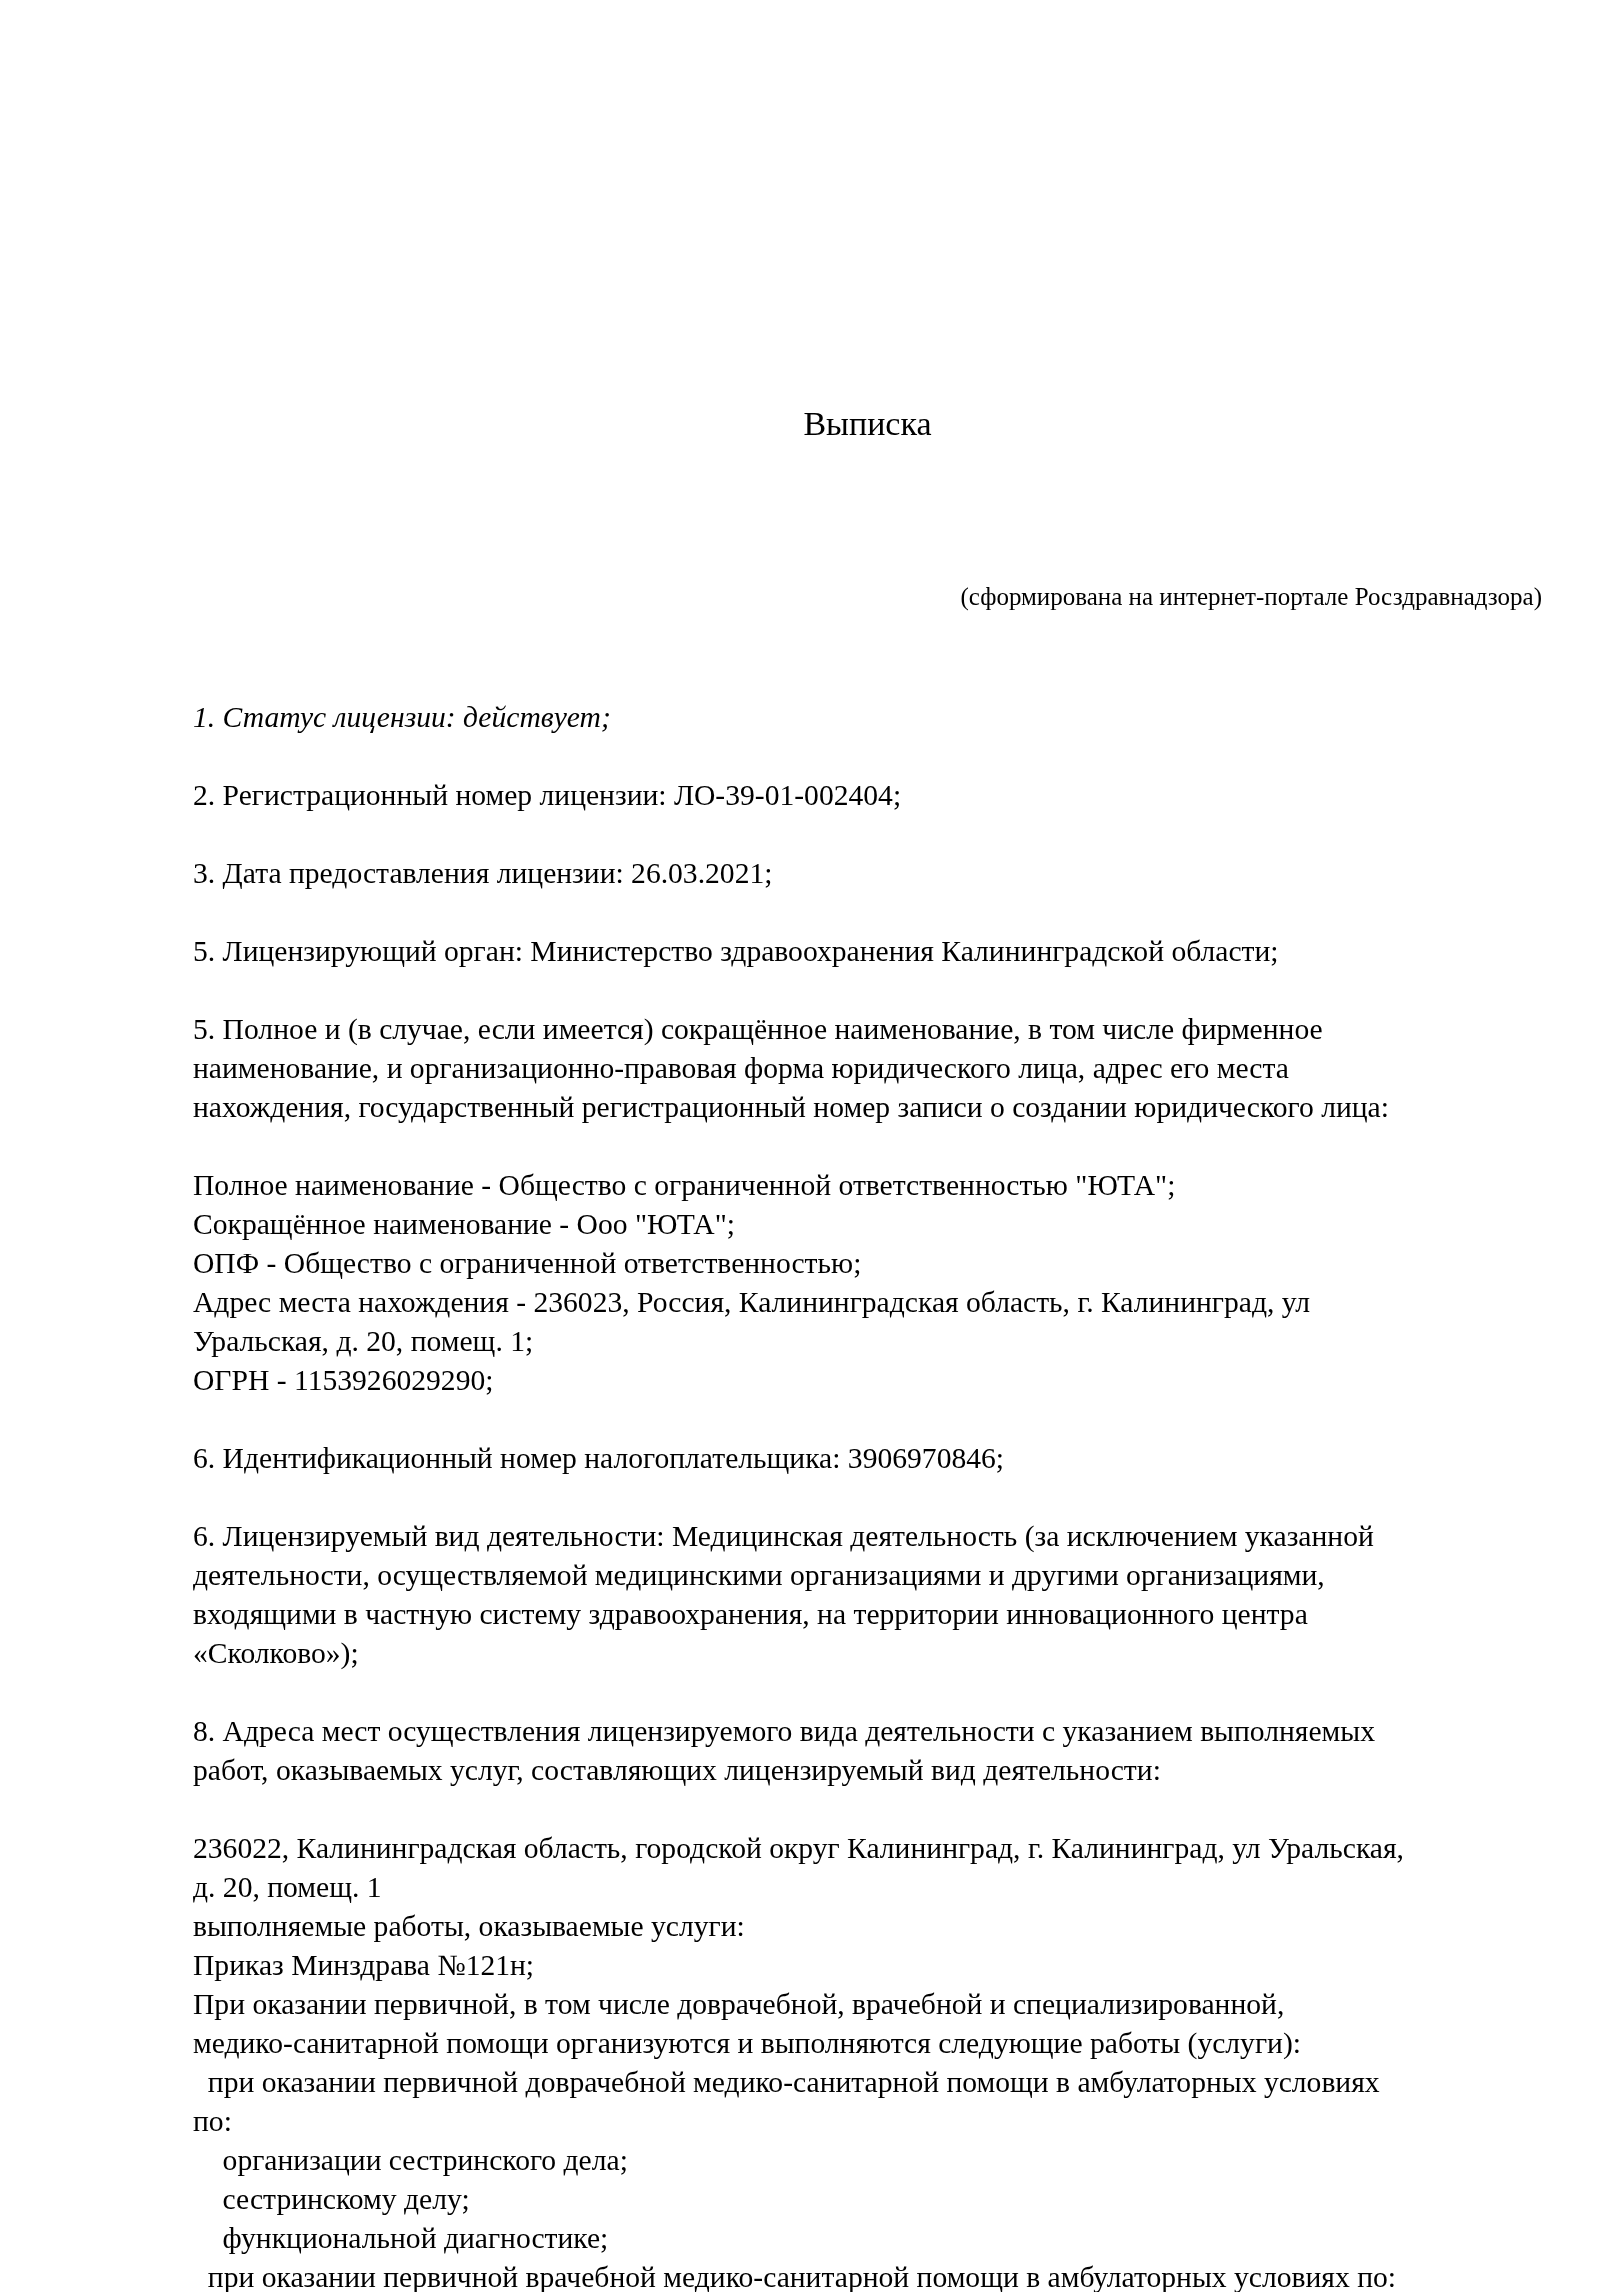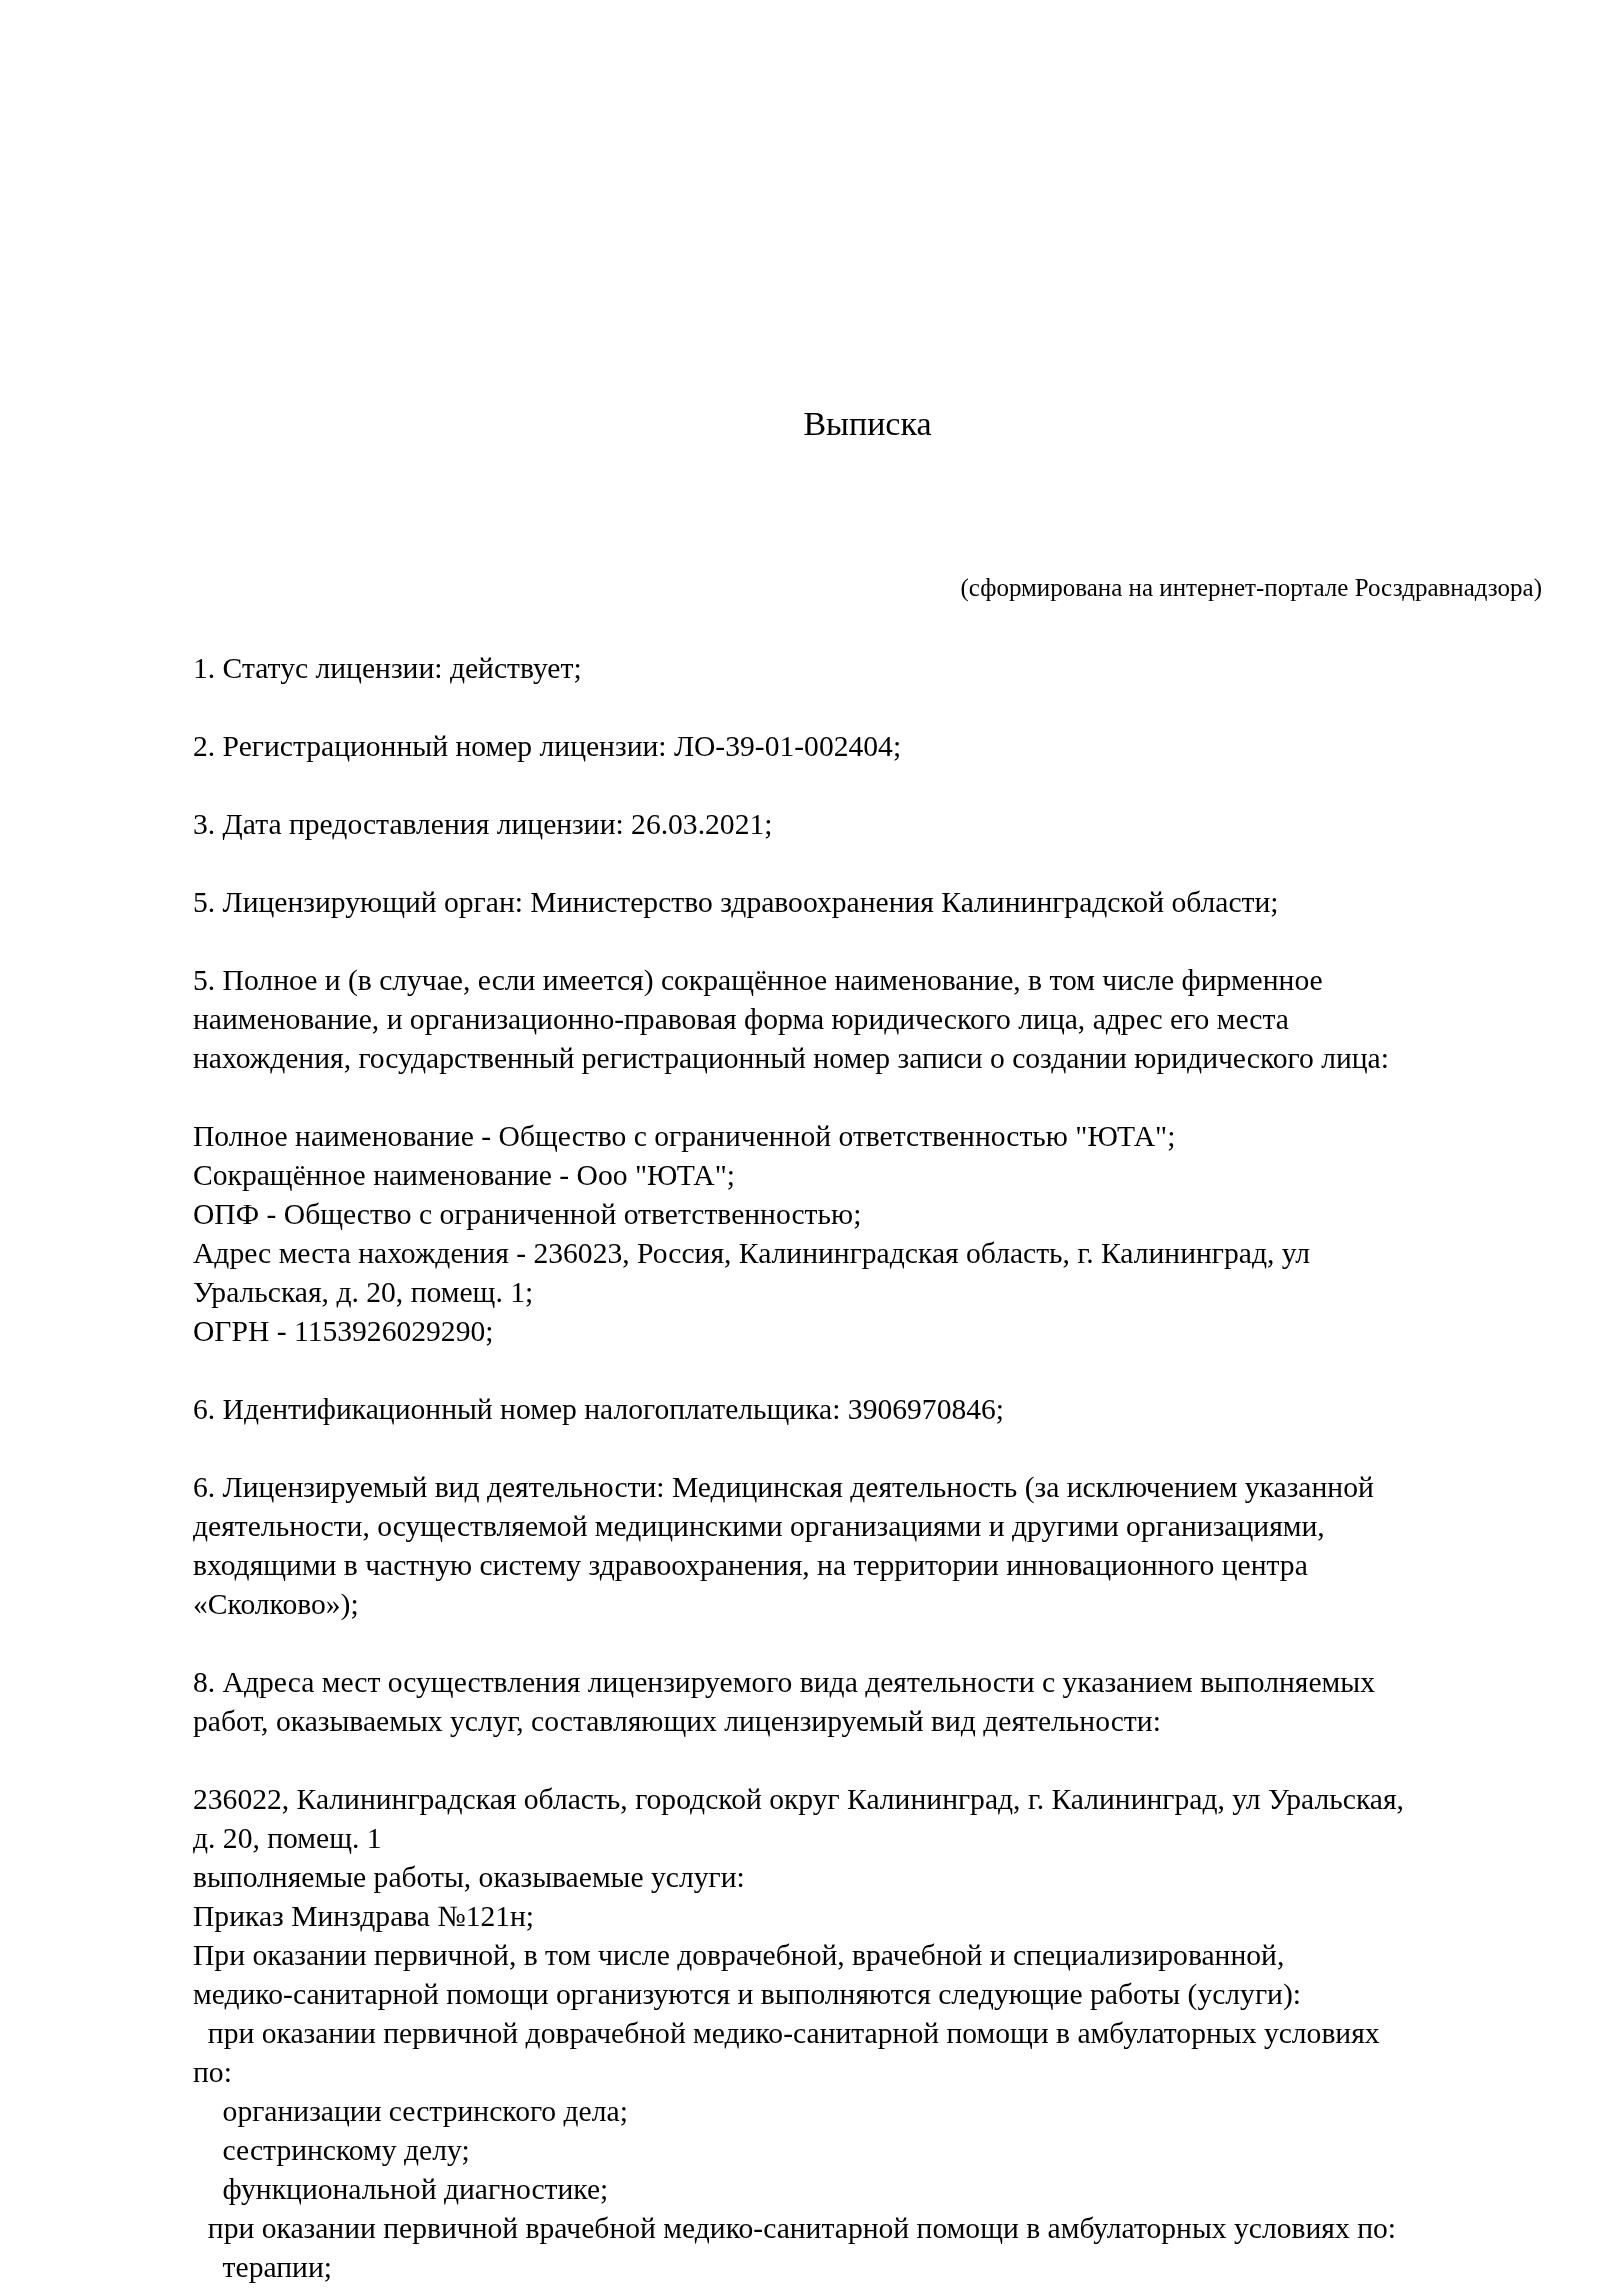--- a/index.html
+++ b/index.html
@@ -18,35 +18,36 @@
     font-family: "Liberation Serif", "DejaVu Serif", serif;
   }
   .doc-title {
     text-align: center;
     font-weight: normal;
     font-size: 34px;
     line-height: 49px;
     white-space: pre-wrap;
   }
   .doc-subtitle {
-    margin-top: 23px;
+    margin-top: 32px;
     text-align: right;
     font-size: 25px;
     line-height: 38px;
     white-space: pre-wrap;
   }
   .para {
     margin: 39px 0 0 0;
     font-size: 29.6px;
     line-height: 39px;
     white-space: pre-wrap;
     text-align: left;
   }
   .para.first {
-    margin-top: 42px;
+    margin-top: 82px;
+    font-style: italic;
   }
 </style>
 </head>
 <body>
 
 <div class="page">
 
   <div class="doc-title">
     <div>Выписка</div>
   </div>

